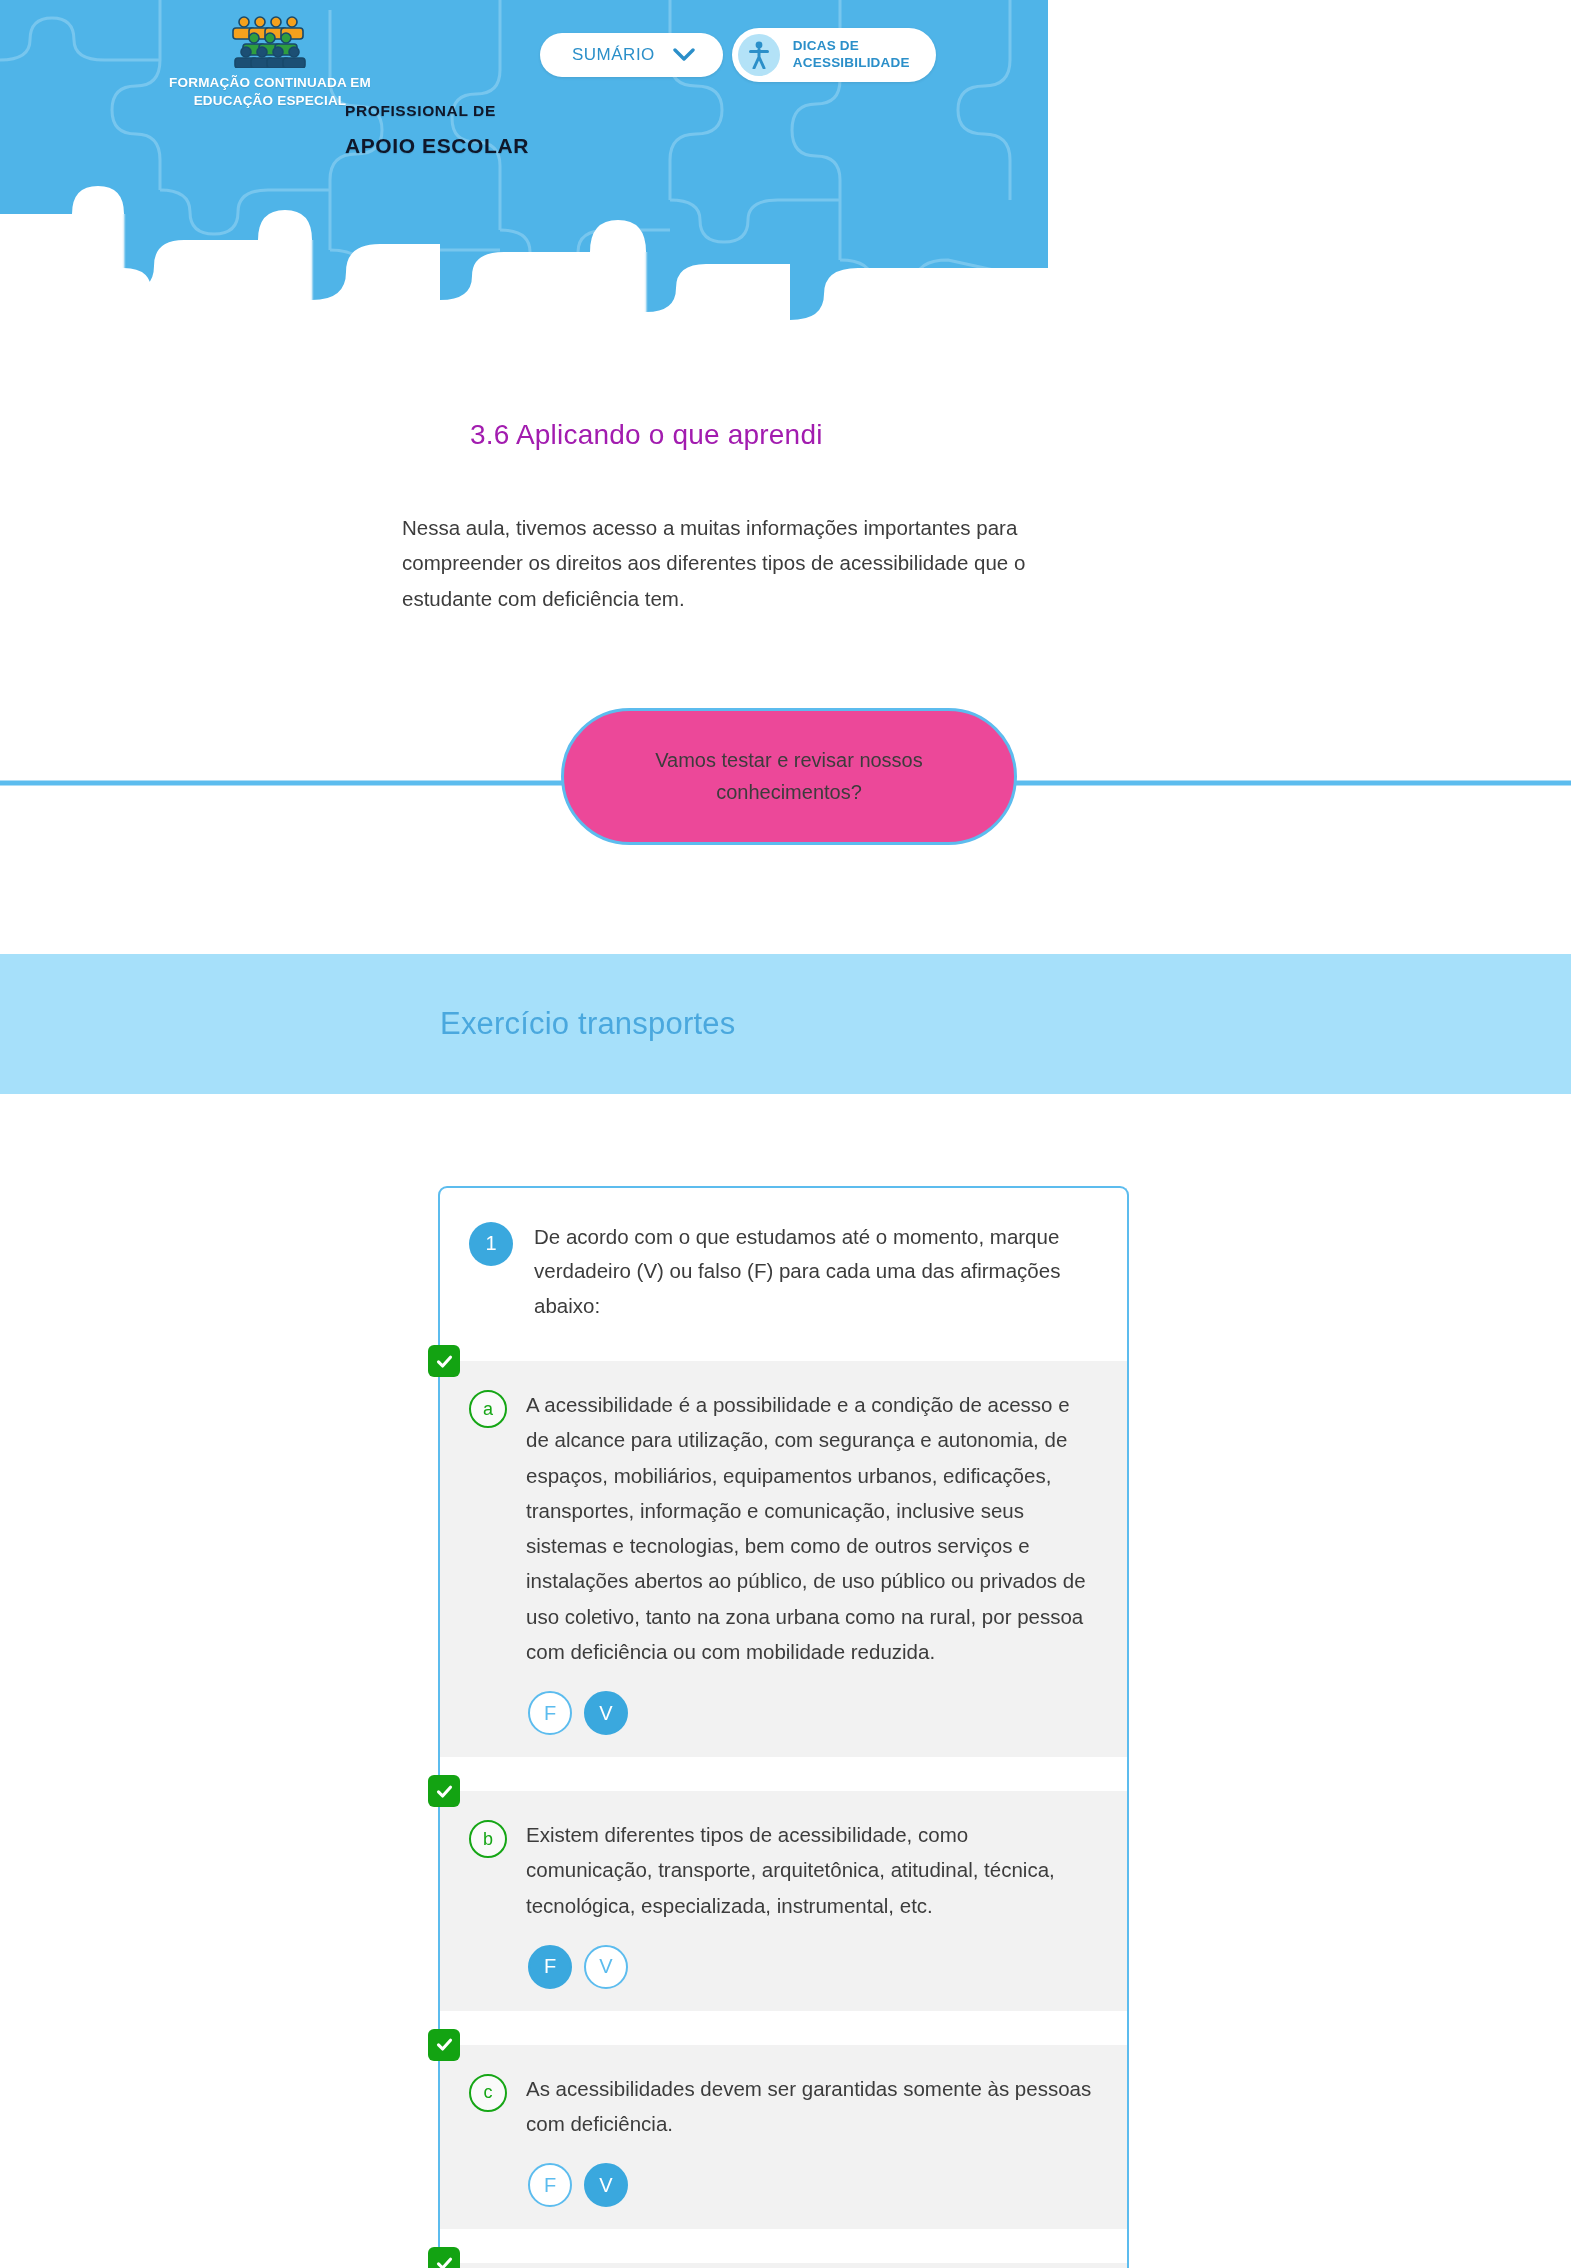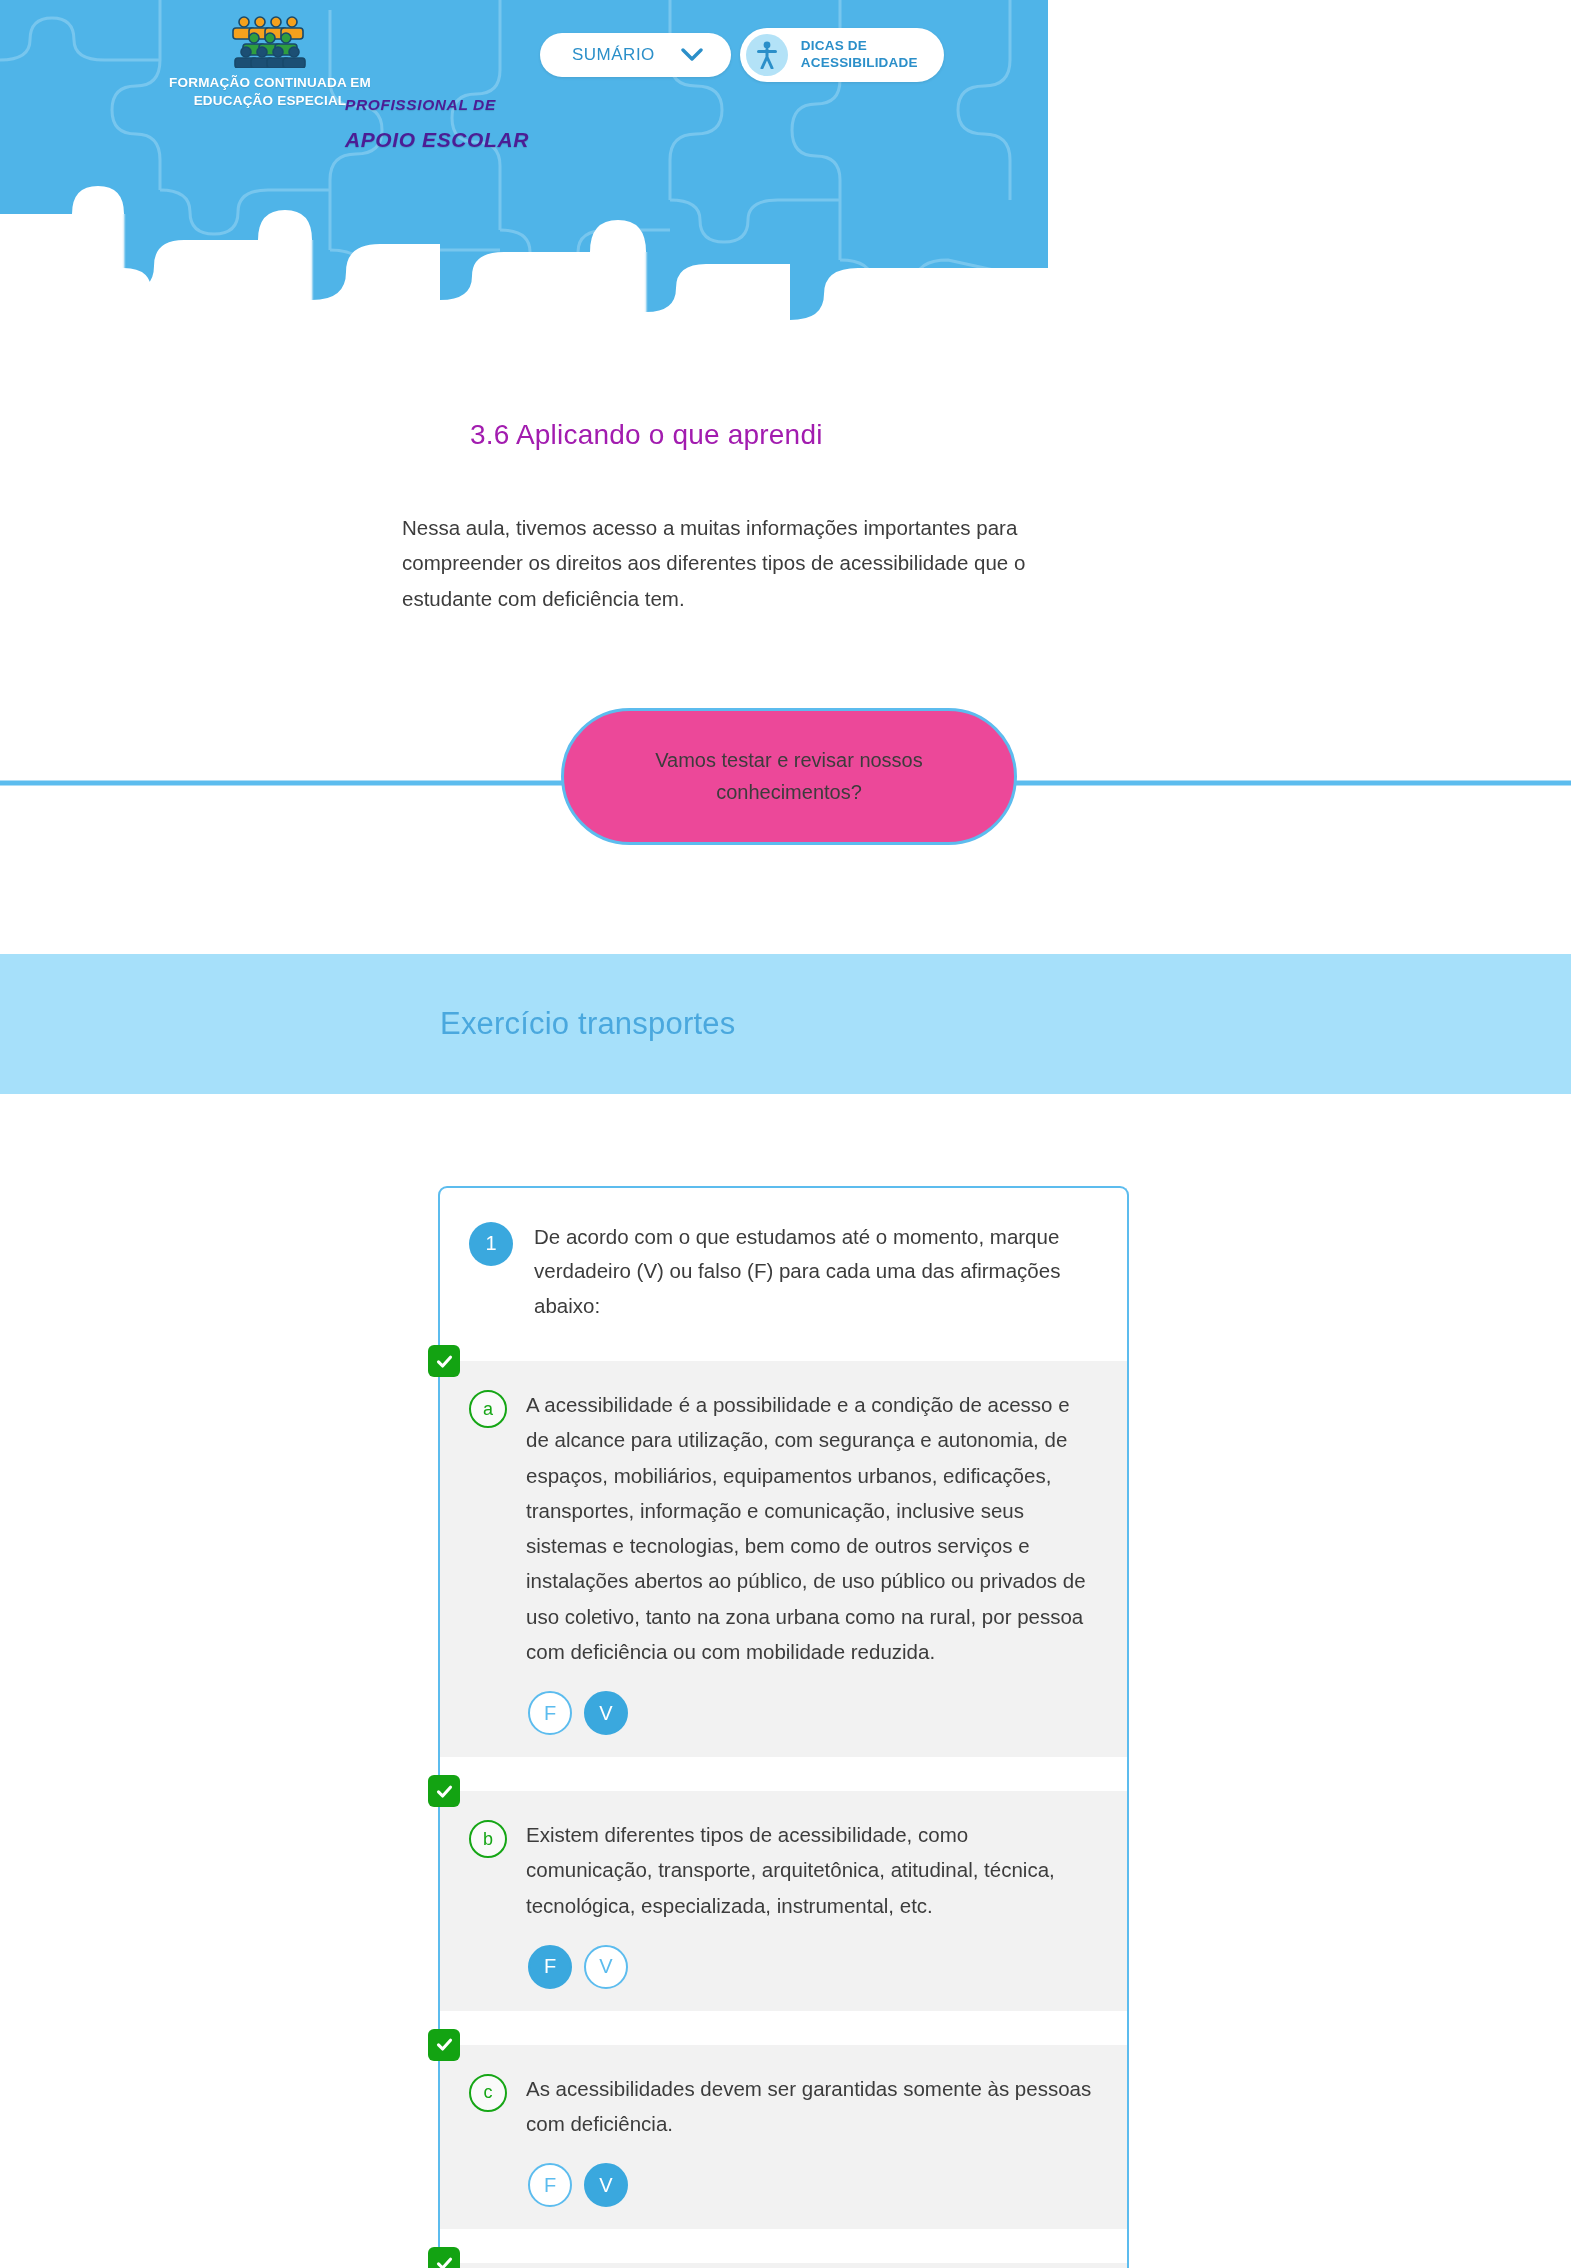--- a/index.html
+++ b/index.html
@@ -50,24 +50,23 @@
   .brand-line {
     font-size: 13.5px;
     font-weight: bold;
     letter-spacing: .2px;
     line-height: 1.35;
     text-shadow: 0 1px 1px rgba(0,0,0,.12);
   }
   .course-block {
     position: absolute;
     left: 345px;
-    top: 96px;
-    color: #4c1d95;
+    top: 102px;
+    color: #0f172a;
     text-shadow: 0 1px 1px rgba(0,0,0,.12);
-    font-style: italic;
   }
   .course-pre {
     font-size: 15.5px;
     font-weight: bold;
     letter-spacing: .6px;
     margin-bottom: 14px;
   }
   .course-name {
     font-size: 21px;
     font-weight: bold;
@@ -79,21 +78,21 @@
     left: 540px;
     top: 28px;
     display: flex;
     align-items: center;
     gap: 9px;
     z-index: 5;
   }
   .btn-sumario {
     display: flex;
     align-items: center;
-    gap: 26px;
+    gap: 18px;
     background: #ffffff;
     color: #2b8fc9;
     border: none;
     border-radius: 30px;
     padding: 12px 28px 12px 32px;
     font-family: inherit;
     font-size: 17px;
     font-weight: 500;
     letter-spacing: .5px;
     cursor: pointer;

